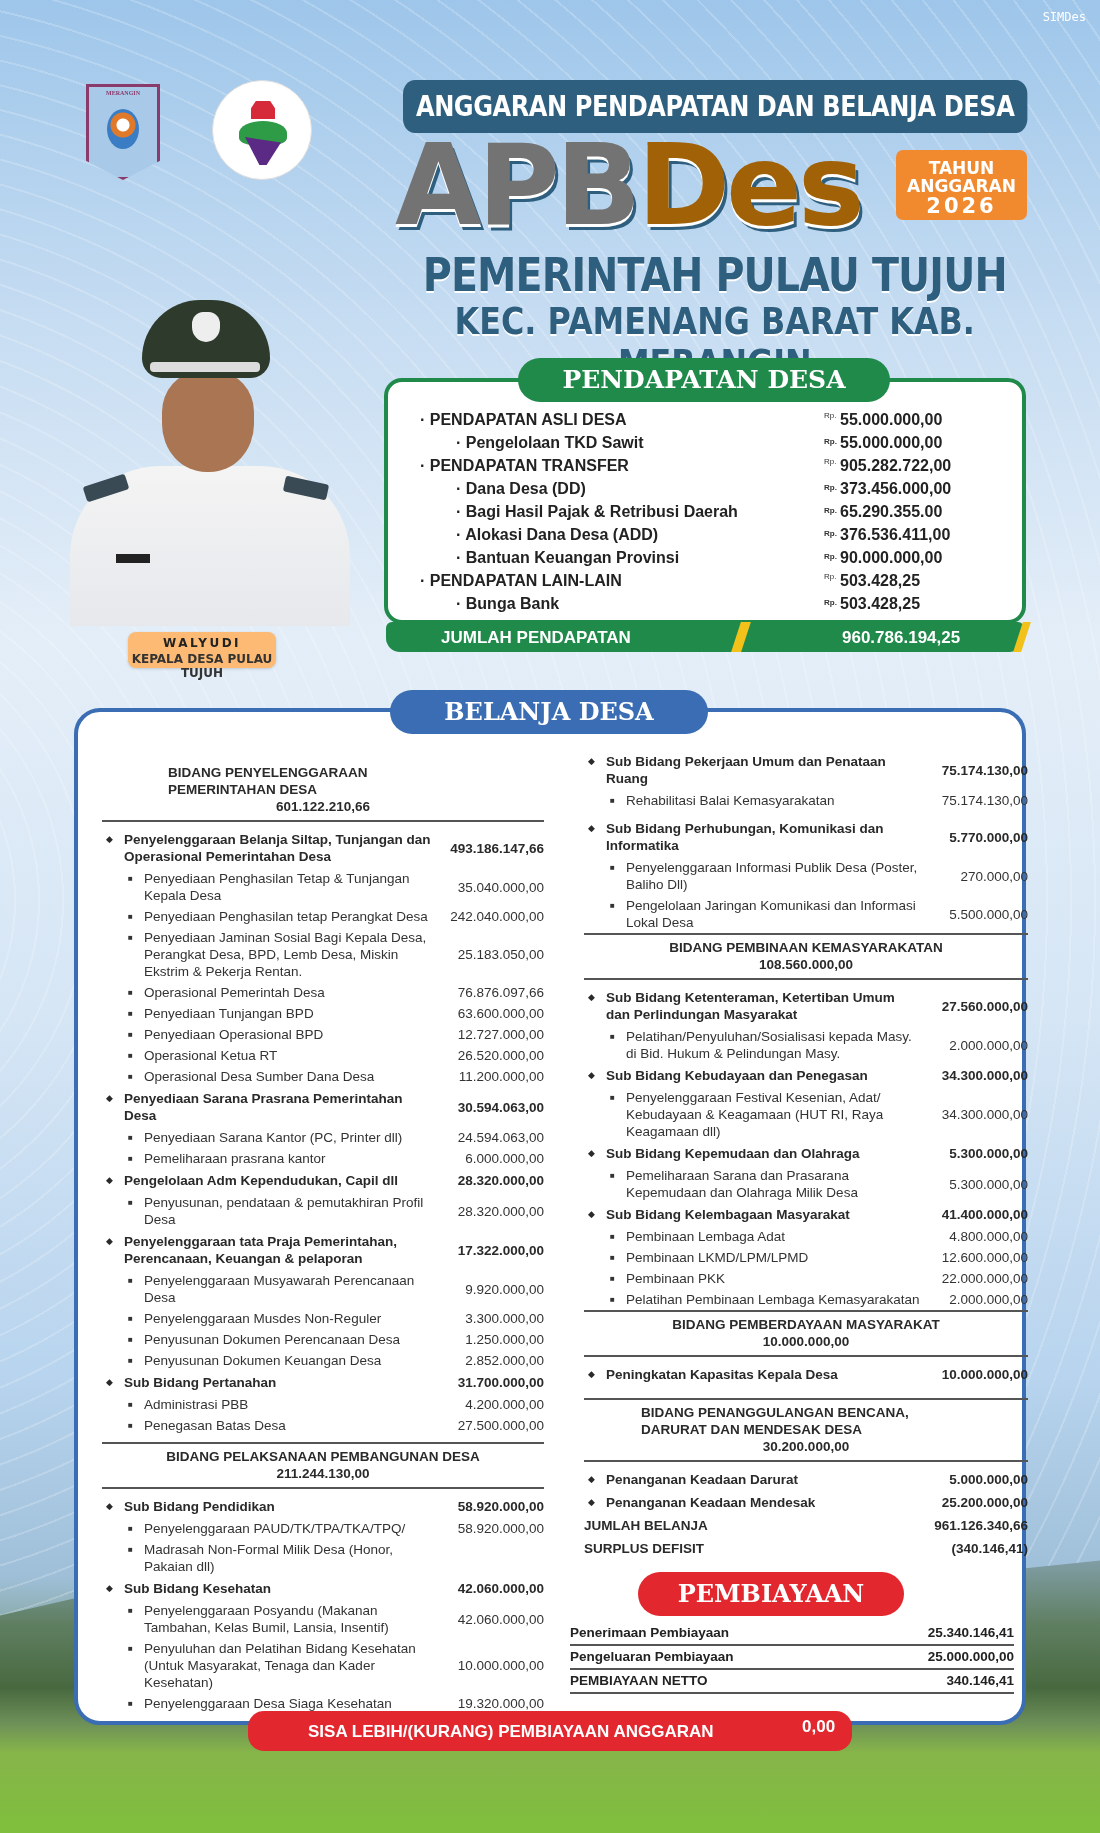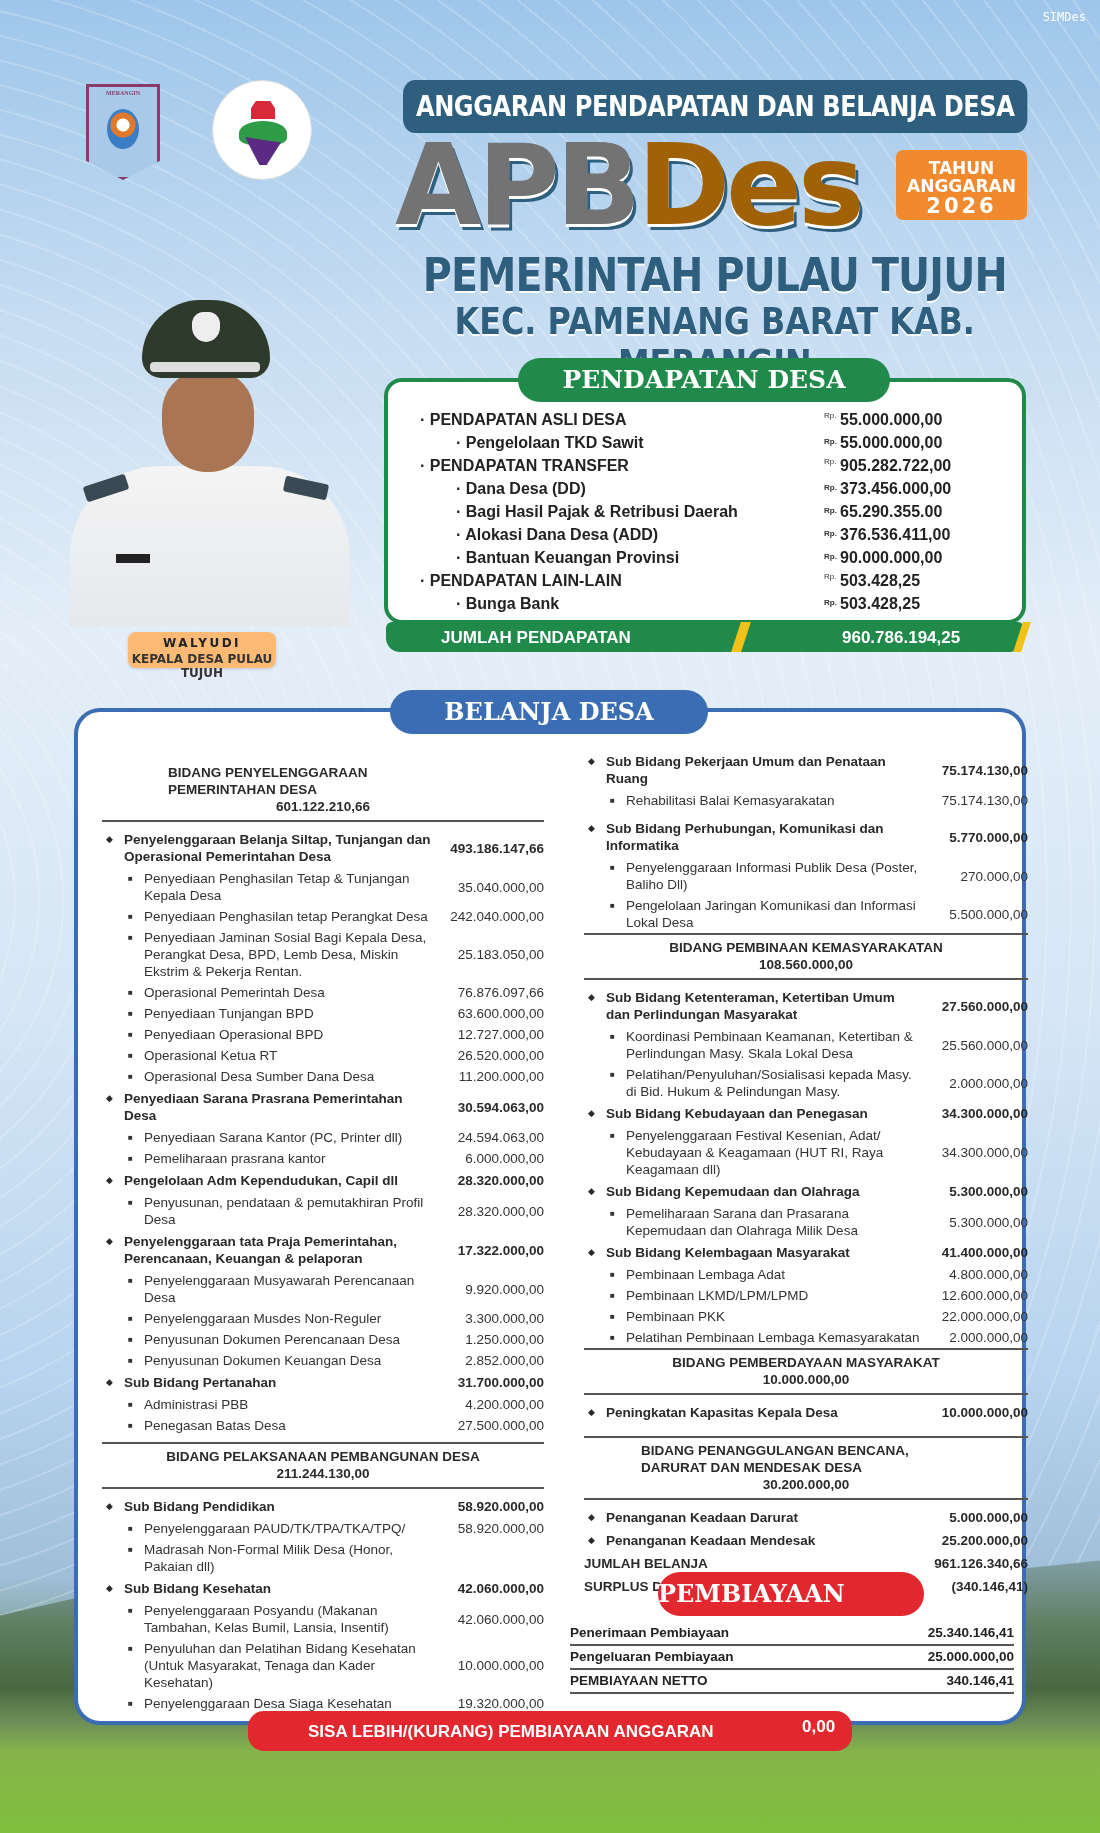--- a/index.html
+++ b/index.html
@@ -147,22 +147,22 @@
   .sub .sl { padding-left: 22px; position: relative; max-width: 330px; }
   .sub .sl::before { content: "◆"; position: absolute; left: 4px; top: 0; font-size: 9px; }
   .item { display: flex; justify-content: space-between; align-items: center; padding: 2px 0; color: #333; }
   .item .il { padding-left: 42px; position: relative; max-width: 340px; }
   .item .il::before { content: "■"; position: absolute; left: 26px; top: 0; font-size: 8px; }
   .val { white-space: nowrap; text-align: right; }
   .spacer { height: 6px; }
   .sum-row { display:flex; justify-content: space-between; font-weight: bold; padding: 3px 0; }
 
   .pemb-title {
-    position: absolute; left: 658px; top: 1572px; width: 266px; height: 44px;
-    background: #e3272e; border-radius: 22px; color: #fff; 
+    position: absolute; left: 638px; top: 1572px; width: 266px; height: 44px;
+    background: #e3272e; border-radius: 22px; color: #fff; text-align: center;
     font-family: "DejaVu Serif", serif; font-weight: bold; font-size: 24px; line-height: 44px;
   }
   .pemb-list { position: absolute; left: 570px; top: 1622px; width: 444px; font-size: 13.5px; }
   .pemb-row { display:flex; justify-content: space-between; font-weight: bold; padding: 3px 0 4px; border-bottom: 2px solid #555; }
 
   .sisa {
     position: absolute; left: 248px; top: 1711px; width: 604px; height: 40px;
     background: #e3272e; border-radius: 16px; color: #fff; font-weight: bold; font-size: 17px;
   }
   .sisa .sl { position: absolute; left: 60px; top: 11px; }
@@ -424,24 +424,20 @@
     </div>
   <div class="bidang top-line">
       <span class="bl" style="max-width:340px">BIDANG PEMBINAAN KEMASYARAKATAN</span>
       <span class="val">108.560.000,00</span>
     </div>
   <div class="sub">
       <span class="sl">Sub Bidang Ketenteraman, Ketertiban Umum dan Perlindungan Masyarakat</span>
       <span class="val">27.560.000,00</span>
     </div>
   <div class="item">
-      <span class="il">Koordinasi Pembinaan Keamanan, Ketertiban &amp; Perlindungan Masy. Skala Lokal Desa</span>
-      <span class="val">25.560.000,00</span>
-    </div>
-  <div class="item">
       <span class="il">Pelatihan/Penyuluhan/Sosialisasi kepada Masy. di Bid. Hukum &amp; Pelindungan Masy.</span>
       <span class="val">2.000.000,00</span>
     </div>
   <div class="sub">
       <span class="sl">Sub Bidang Kebudayaan dan Penegasan</span>
       <span class="val">34.300.000,00</span>
     </div>
   <div class="item">
       <span class="il">Penyelenggaraan Festival Kesenian, Adat/ Kebudayaan &amp; Keagamaan (HUT RI, Raya Keagamaan dll)</span>
       <span class="val">34.300.000,00</span>

